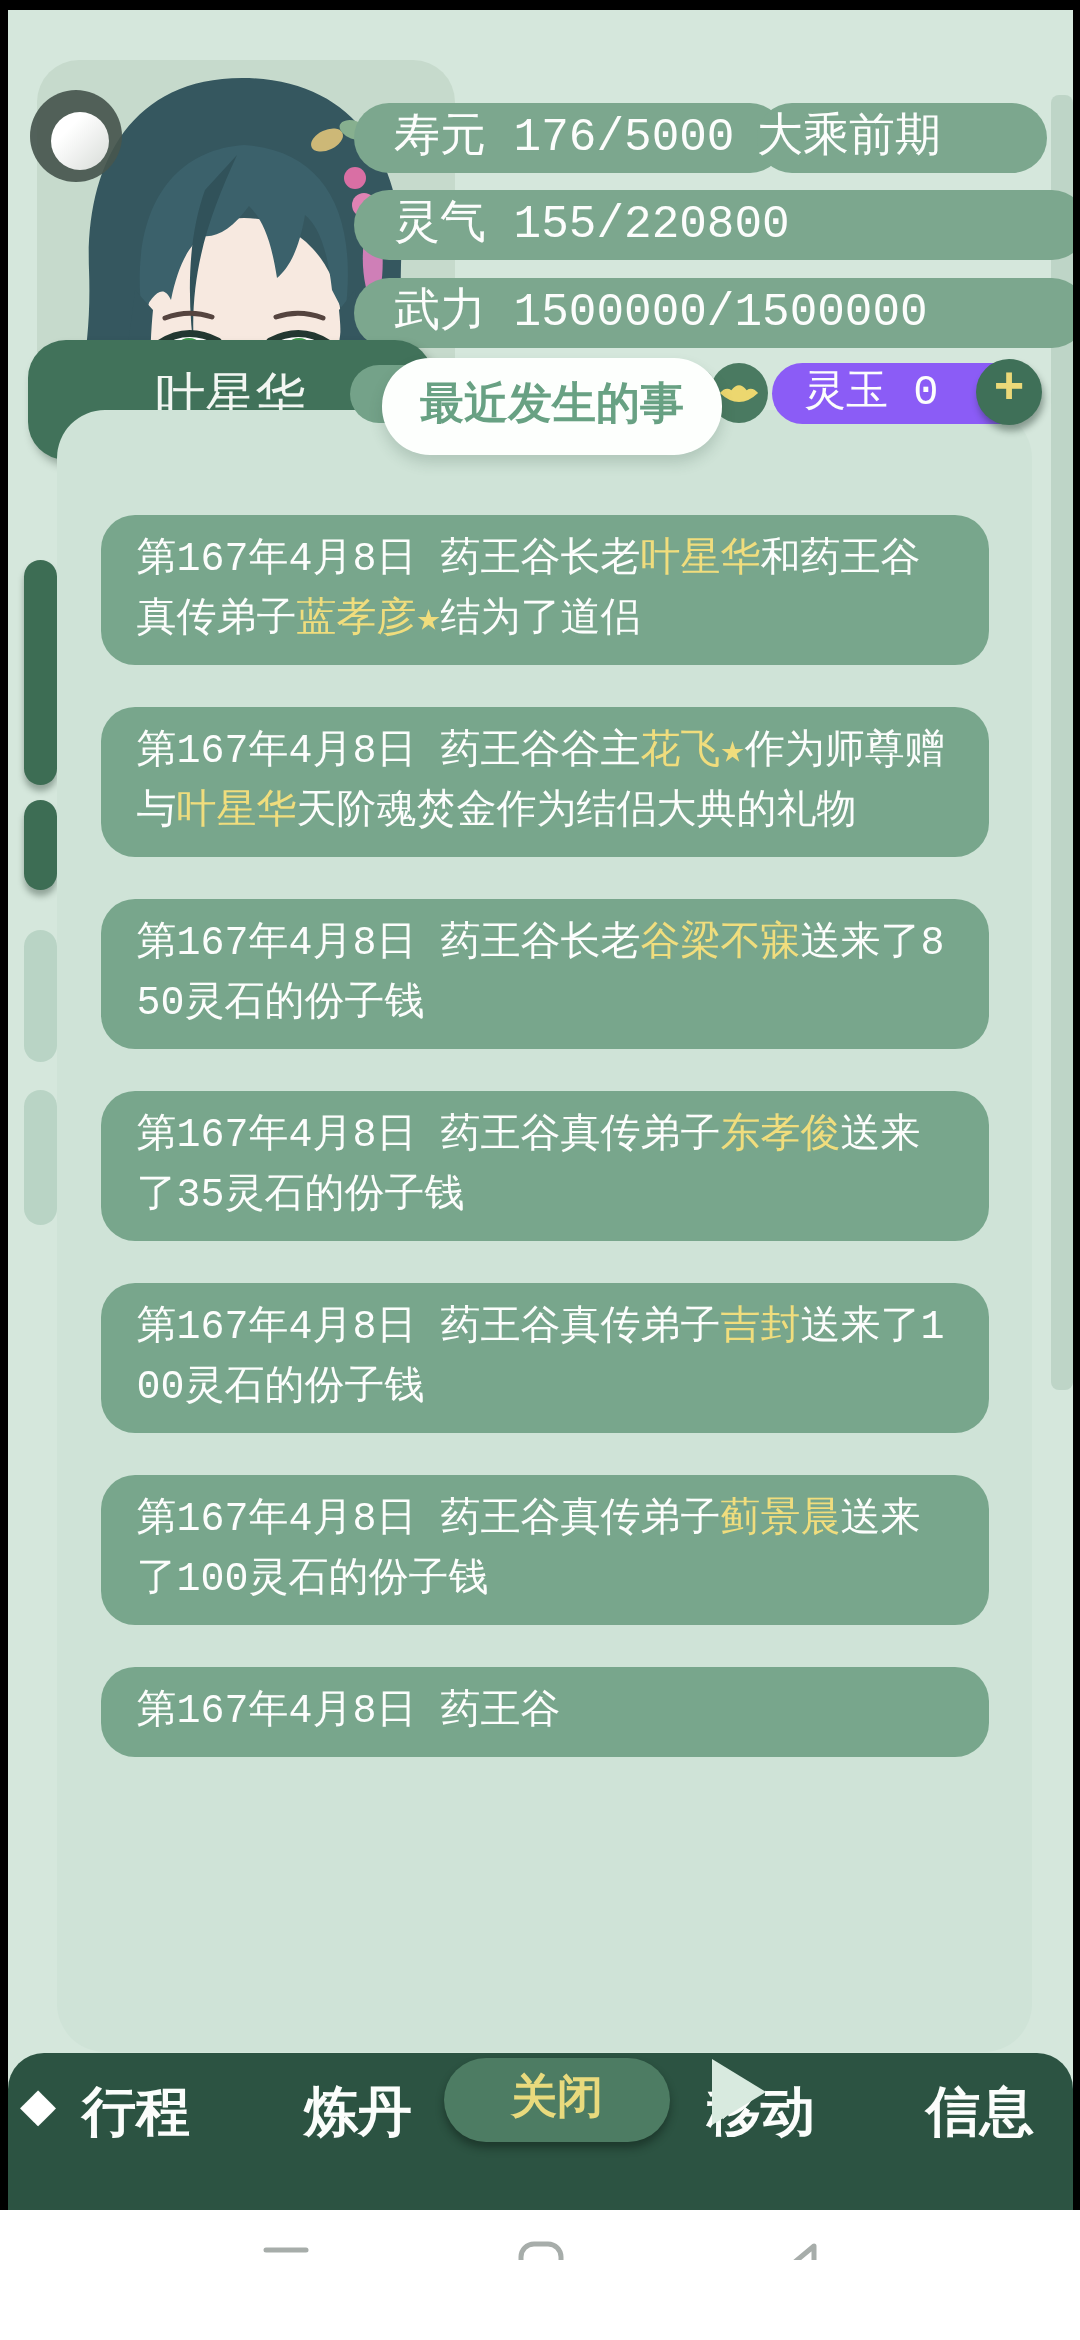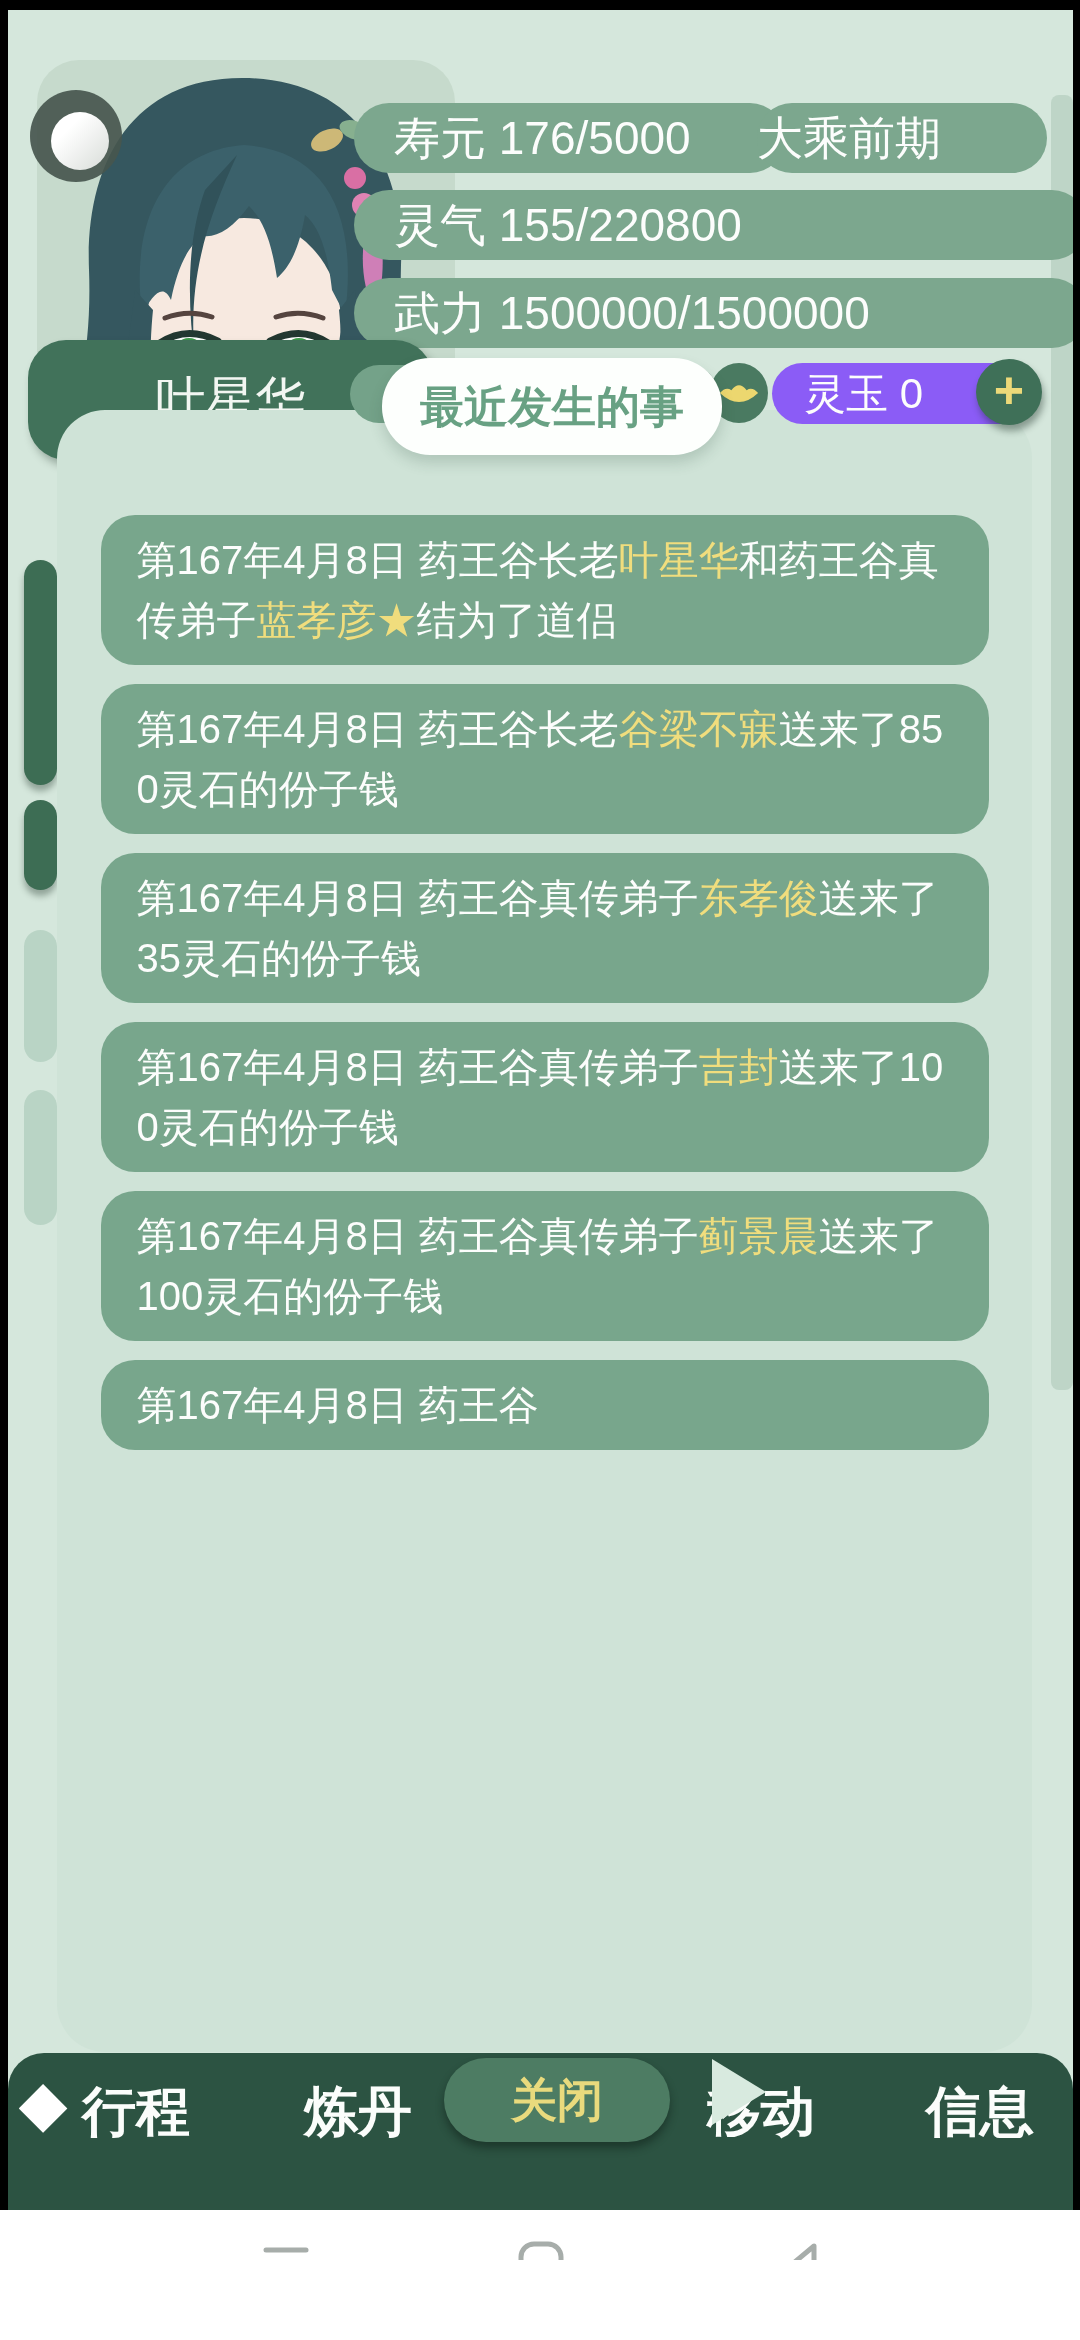--- a/index.html
+++ b/index.html
@@ -1,17 +1,17 @@
 <!DOCTYPE html>
 <html><head>
 <meta charset="utf-8">
 <style>
   html,body{margin:0;padding:0;background:#ffffff;}
   .screen{position:relative;width:1080px;height:2260px;overflow:hidden;
-    background:#d5e7dc;font-family:Liberation Sans, sans-serif;}
+    background:#d5e7dc;font-family:Liberation Mono, monospace;}
   .abs{position:absolute;}
 
   
   .bezel-top{left:0;top:0;width:1080px;height:10px;background:#000;z-index:60;}
   .bezel-left{left:0;top:0;width:8px;height:2210px;background:#000;z-index:60;}
   .bezel-right{left:1073px;top:0;width:7px;height:2210px;background:#000;z-index:60;}
 
   
   .right-strip{left:1051px;top:95px;width:22px;height:1295px;background:#bed5c7;border-radius:8px;z-index:2;}
 
@@ -48,21 +48,21 @@
     padding-left:32px;box-sizing:border-box;z-index:15;}
   .plus-circle{left:976px;top:359px;width:66px;height:66px;border-radius:50%;
     background:#3f7058;box-shadow:2px 6px 7px rgba(20,40,30,.4);color:#ecd979;
     font-size:52px;font-weight:bold;text-align:center;line-height:62px;z-index:17;}
 
   
   .modal{left:57px;top:410px;width:975px;height:1642px;border-radius:48px;
     background:#cfe3d7;z-index:10;overflow:hidden;}
   .event-list{position:absolute;left:0;top:0;right:0;bottom:0;
     padding-top:105px;display:flex;flex-direction:column;align-items:center;
-    gap:19px;overflow:hidden;}
+    gap:42px;overflow:hidden;}
   .event-card{width:888px;box-sizing:border-box;background:#78a68c;border-radius:34px;
     padding:15px 36px;color:#fcfdfc;font-size:40px;line-height:60px;
     word-break:break-all;text-align:left;}
   .event-card .hl{color:#f0dd7d;}
 
   .title-bubble{left:382px;top:358px;width:340px;height:97px;border-radius:48px;
     background:#fdfffd;box-shadow:0 8px 14px rgba(40,70,55,.18);
     color:#68a183;font-size:44px;font-weight:bold;line-height:97px;
     text-align:center;z-index:30;}
 
@@ -148,20 +148,21 @@
   <div class="abs name-tag">叶星华</div>
 
   <div class="abs nub dark" style="top:560px;height:225px;"></div>
   <div class="abs nub dark" style="top:800px;height:90px;"></div>
   <div class="abs nub light" style="top:930px;height:132px;"></div>
   <div class="abs nub light" style="top:1090px;height:135px;"></div>
 
   <div class="abs modal">
     <div class="event-list">
         <div class="event-card"><span>第167年4月8日 药王谷长老</span><span class="hl">叶星华</span><span>和药王谷真传弟子</span><span class="hl">蓝孝彦★</span><span>结为了道侣</span></div>
+        <div class="event-card"><span>第167年4月8日 药王谷谷主</span><span class="hl">花飞★</span><span>作为师尊赠与</span><span class="hl">叶星华</span><span>天阶魂焚金作为结侣大典的礼物</span></div>
         <div class="event-card"><span>第167年4月8日 药王谷长老</span><span class="hl">谷梁不寐</span><span>送来了850灵石的份子钱</span></div>
         <div class="event-card"><span>第167年4月8日 药王谷真传弟子</span><span class="hl">东孝俊</span><span>送来了35灵石的份子钱</span></div>
         <div class="event-card"><span>第167年4月8日 药王谷真传弟子</span><span class="hl">吉封</span><span>送来了100灵石的份子钱</span></div>
         <div class="event-card"><span>第167年4月8日 药王谷真传弟子</span><span class="hl">蓟景晨</span><span>送来了100灵石的份子钱</span></div>
         <div class="event-card"><span>第167年4月8日 药王谷</span></div>
       </div>
   </div>
 
   <div class="abs lingshi-pill"></div>
   <div class="abs lingshi-circle">

